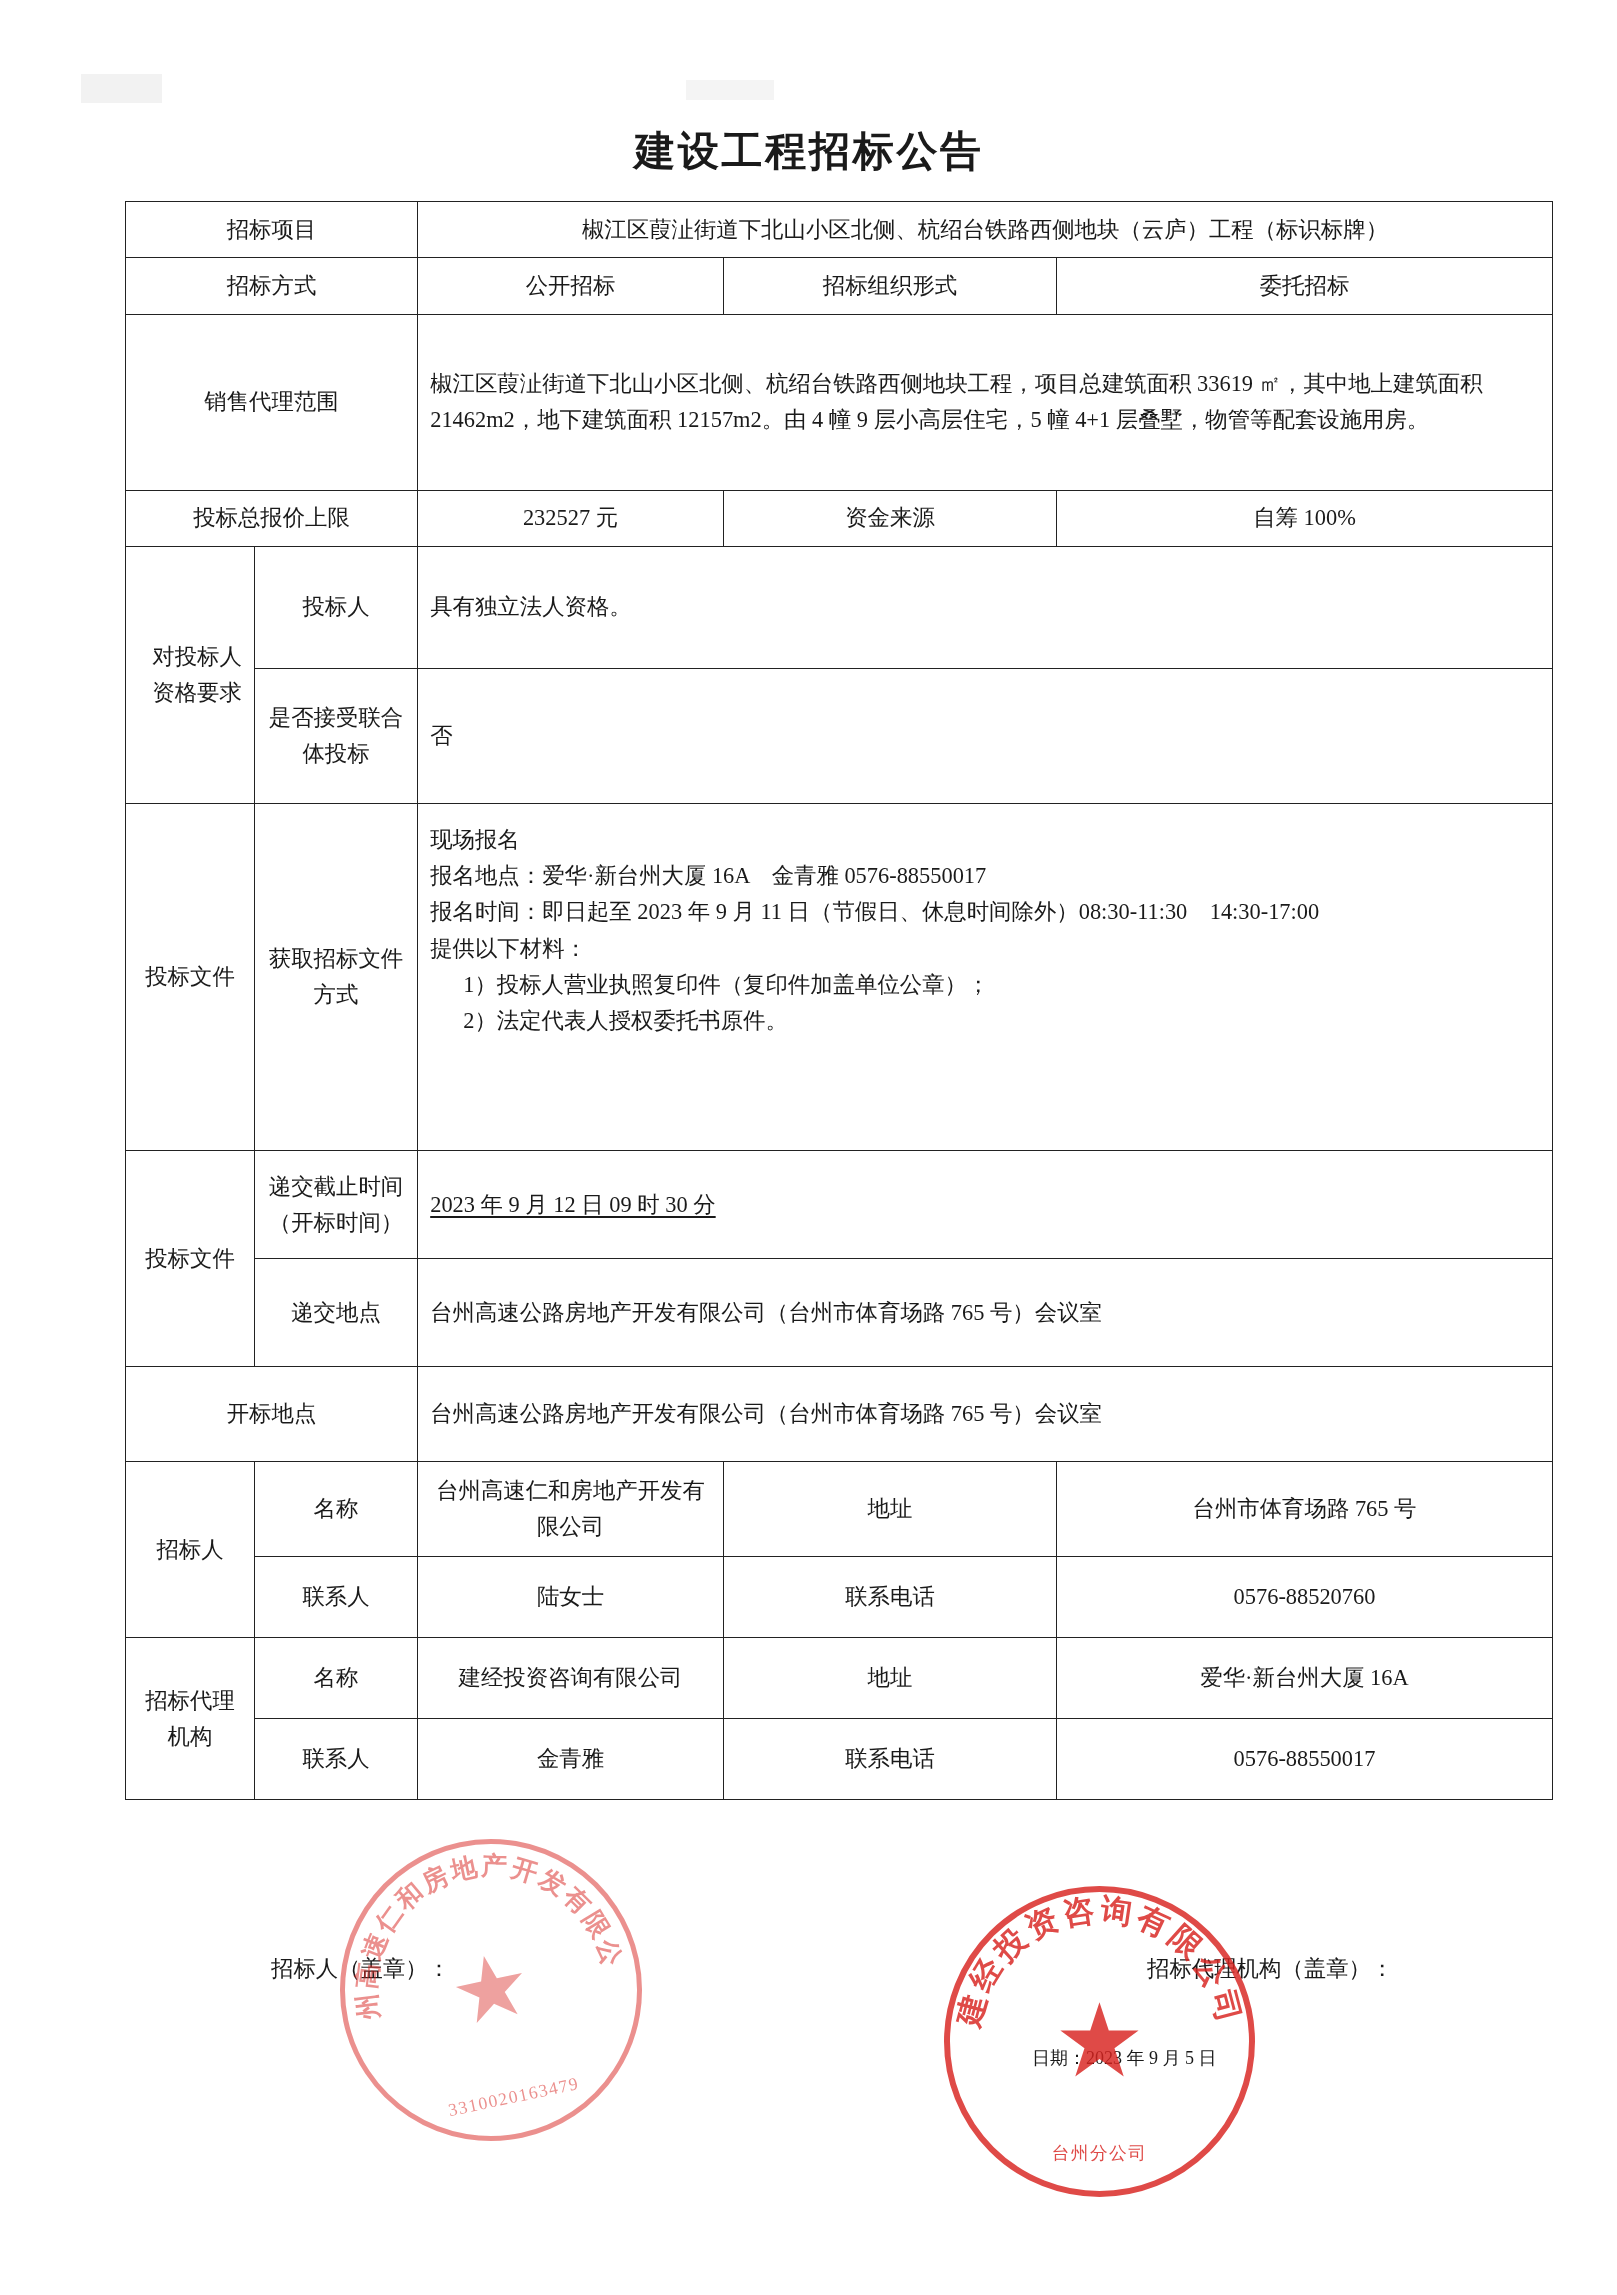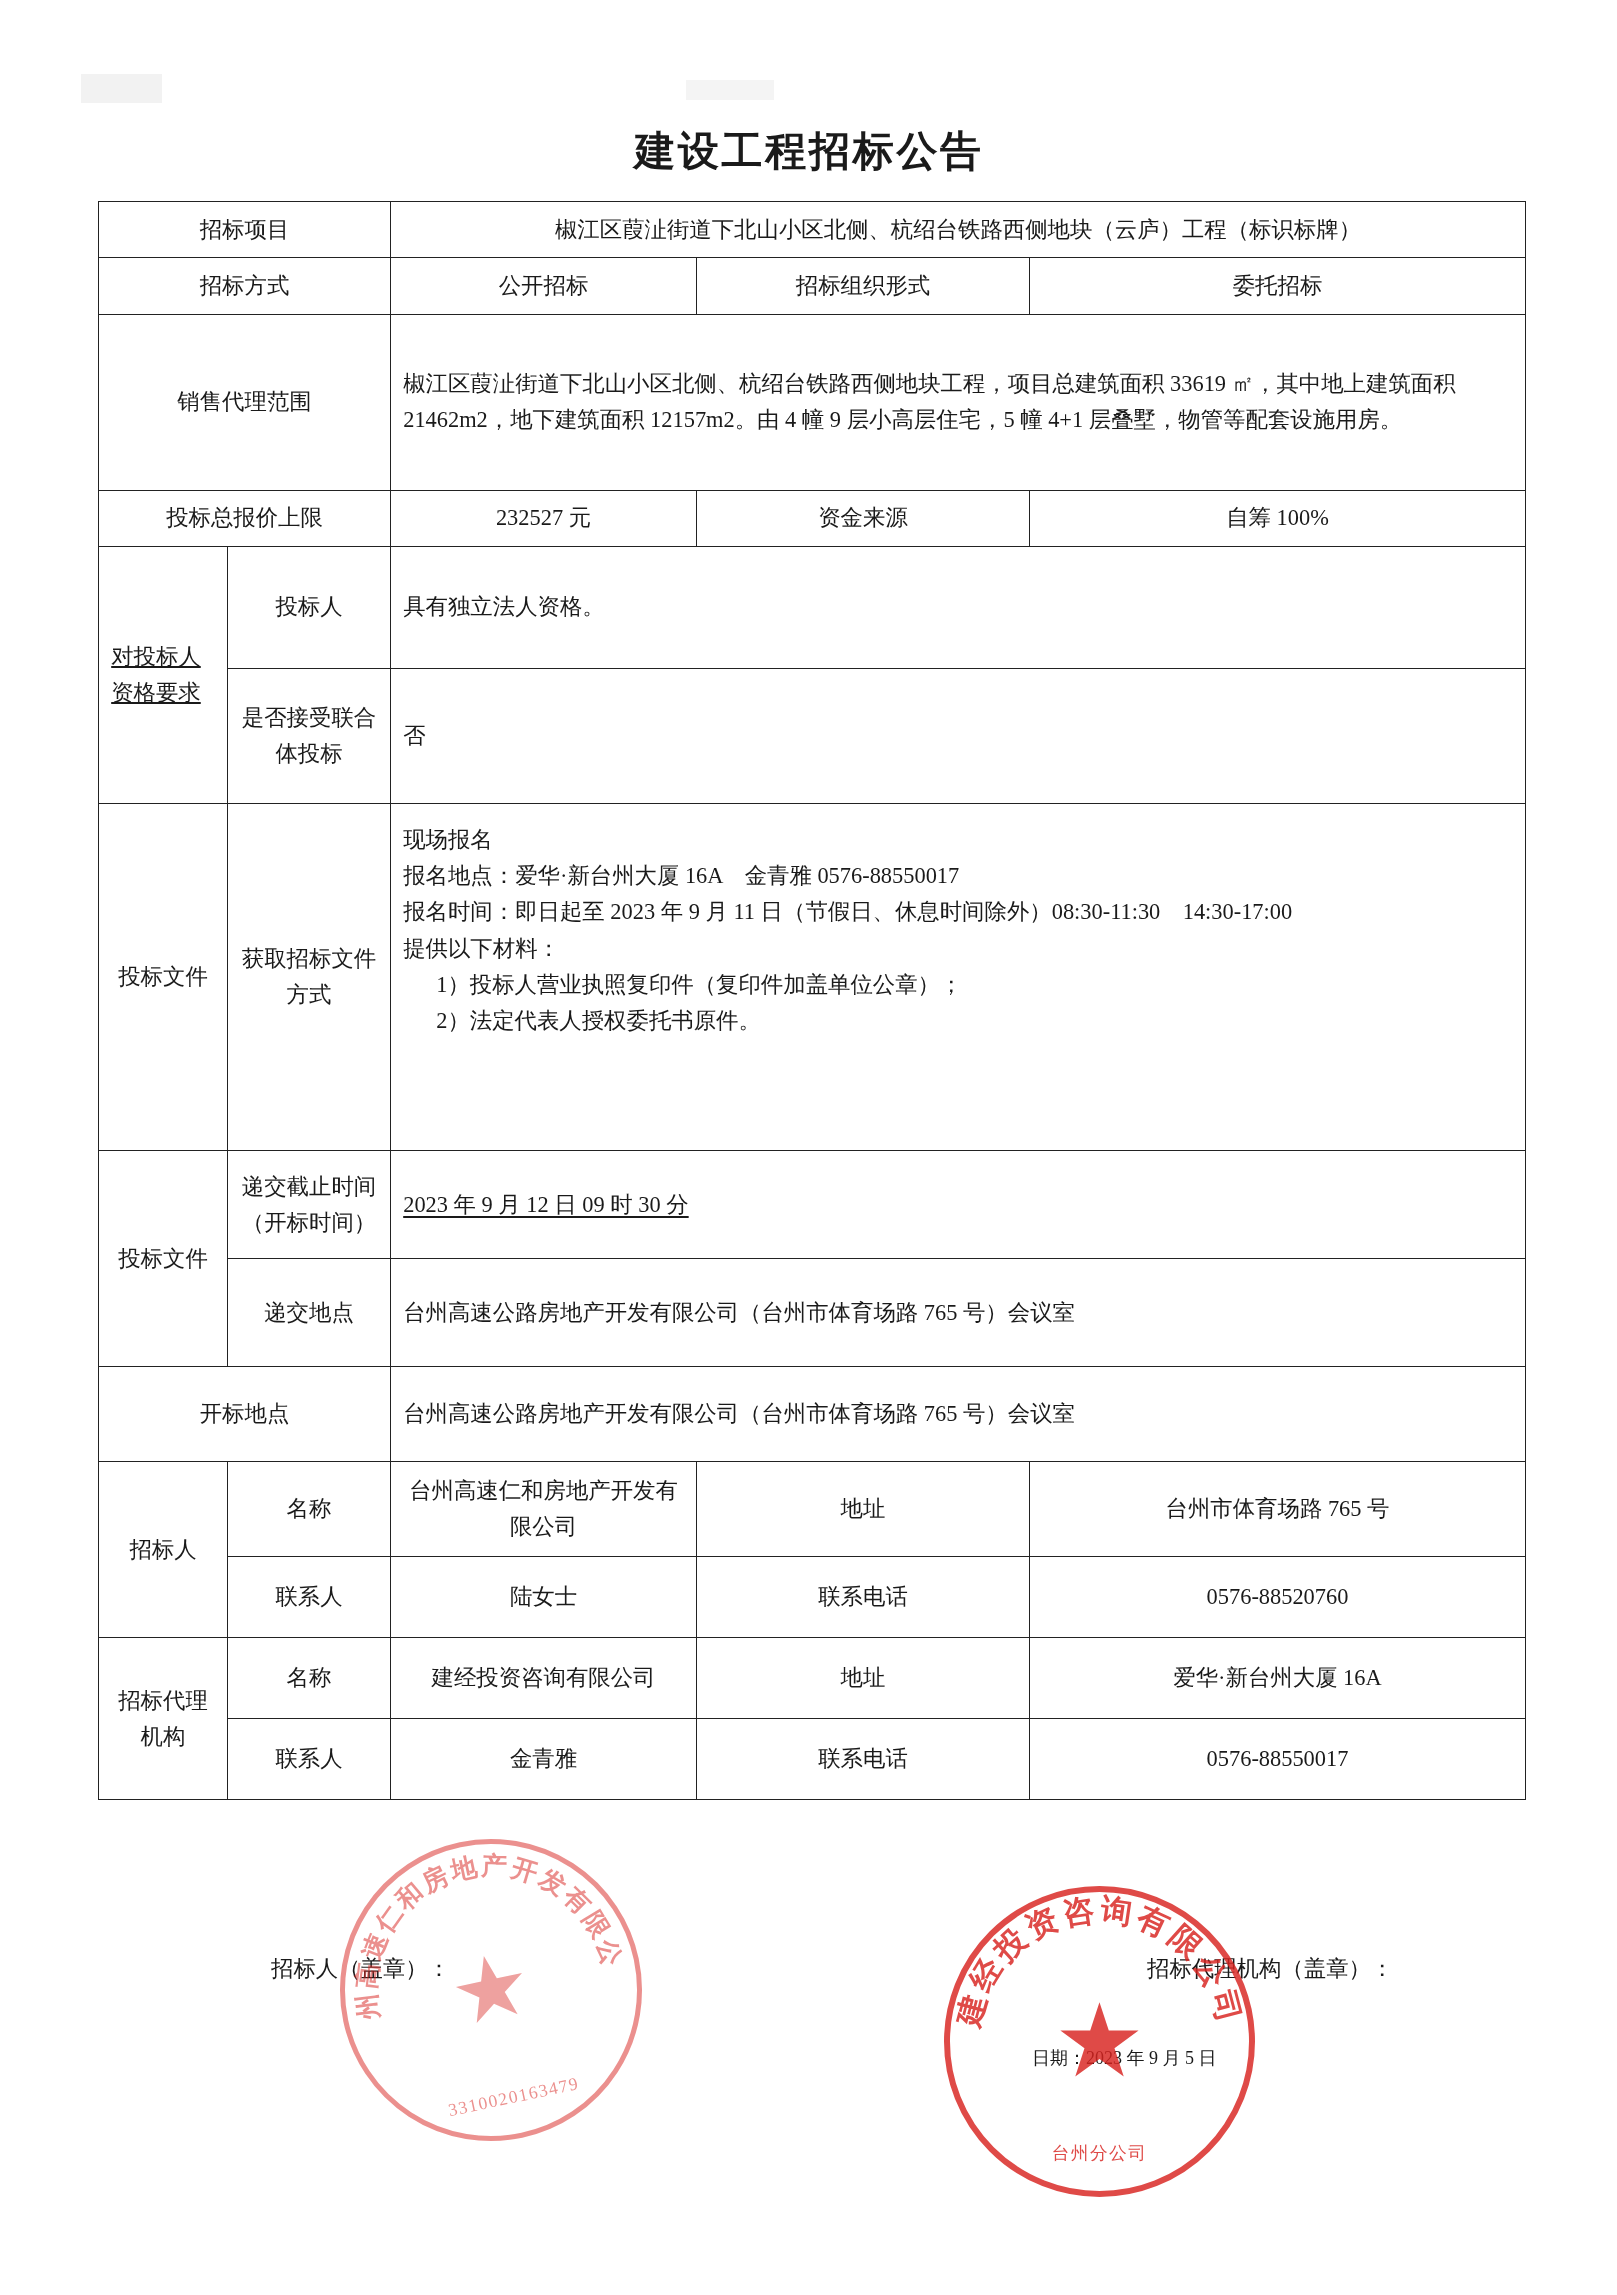--- a/index.html
+++ b/index.html
@@ -46,21 +46,21 @@
     width: 1618px;
     text-align: center;
     font-size: 41px;
     letter-spacing: 2.7px;
     font-weight: 700;
     font-family: "Liberation Serif", serif;
   }
   table.main {
     position: absolute;
     top: 189px;
-    left: 98px;
+    left: 125px;
     width: 1426px;
     border-collapse: collapse;
     table-layout: fixed;
   }
   table.main td {
     border: 1.4px solid #222;
     font-size: 22.4px;
     line-height: 1.62;
     padding: 9.5px 12.2px;
     vertical-align: middle;
@@ -72,23 +72,22 @@
   .cell-block {
     display: block;
     text-align: left;
   }
   .underline {
     text-decoration: underline;
     text-underline-offset: 4.1px;
   }
   .indent { padding-left: 33px; display: block; }
   .vert-label {
-    text-align: left;
+    text-align: right;
     line-height: 1.5;
-    text-decoration: underline;
   }
   
   .sig-row {
     position: absolute;
     top: 1941px;
     left: 115px;
     width: 1426px;
     font-size: 22.4px;
     font-family: "Liberation Serif", serif;
   }

